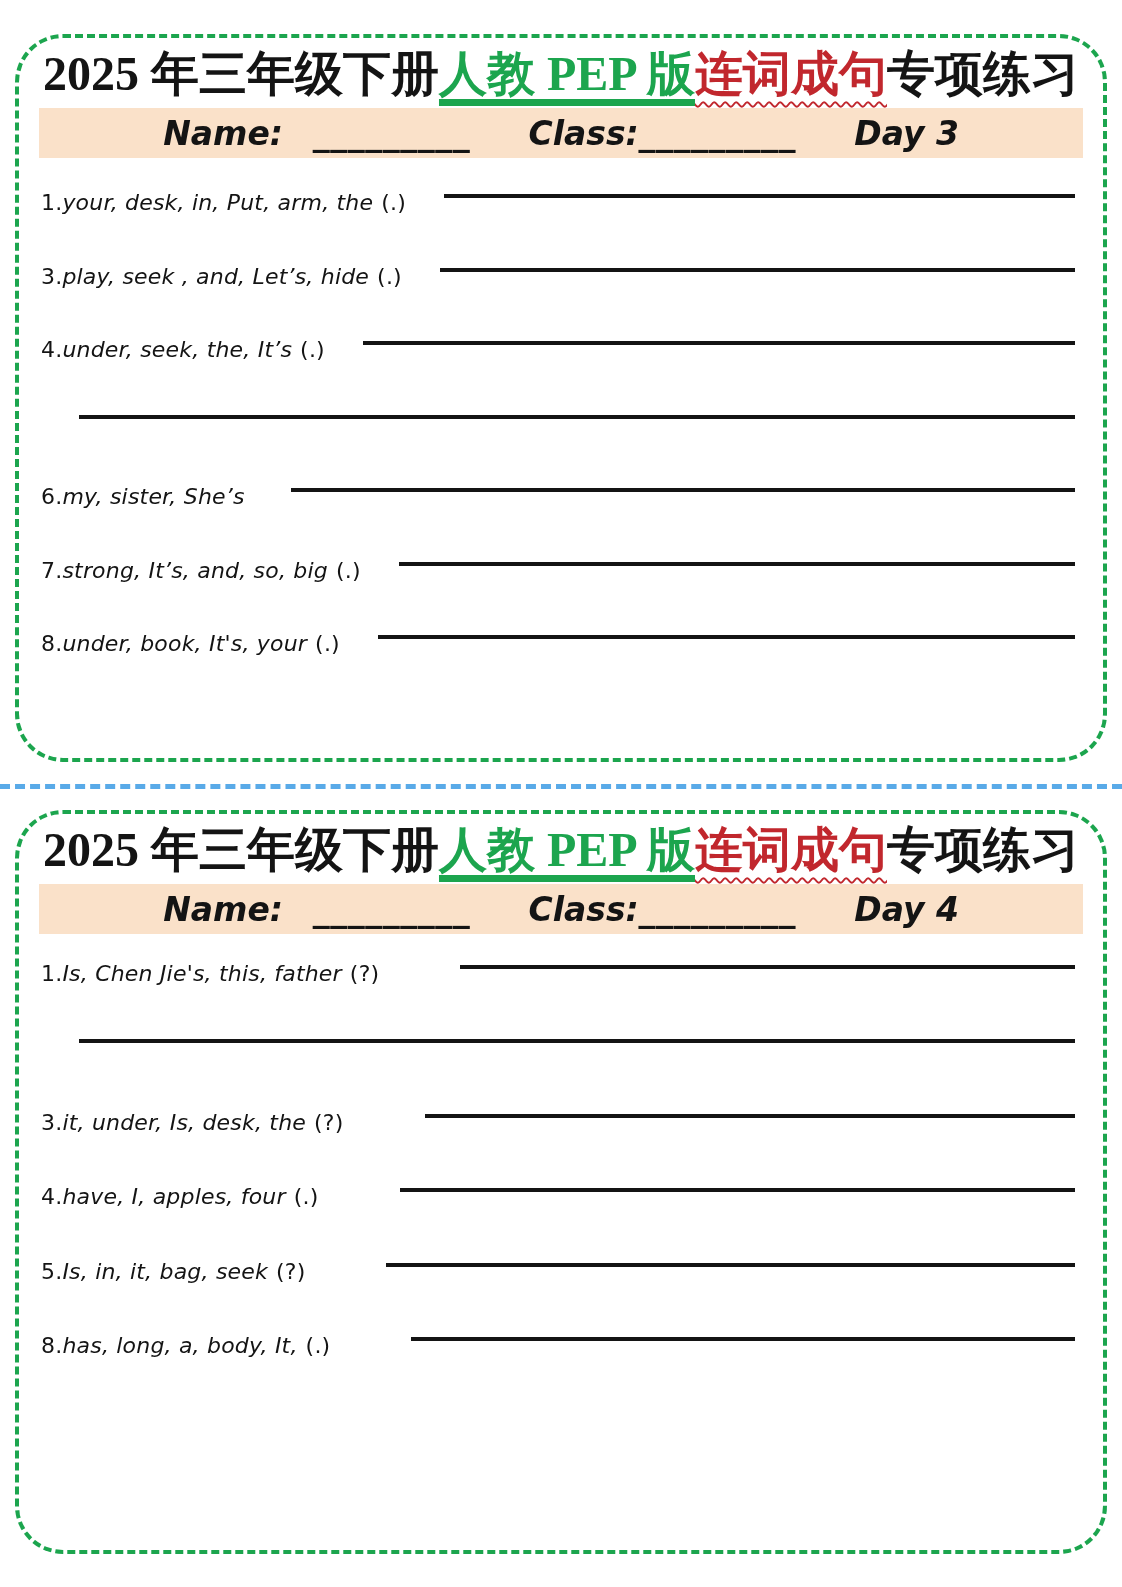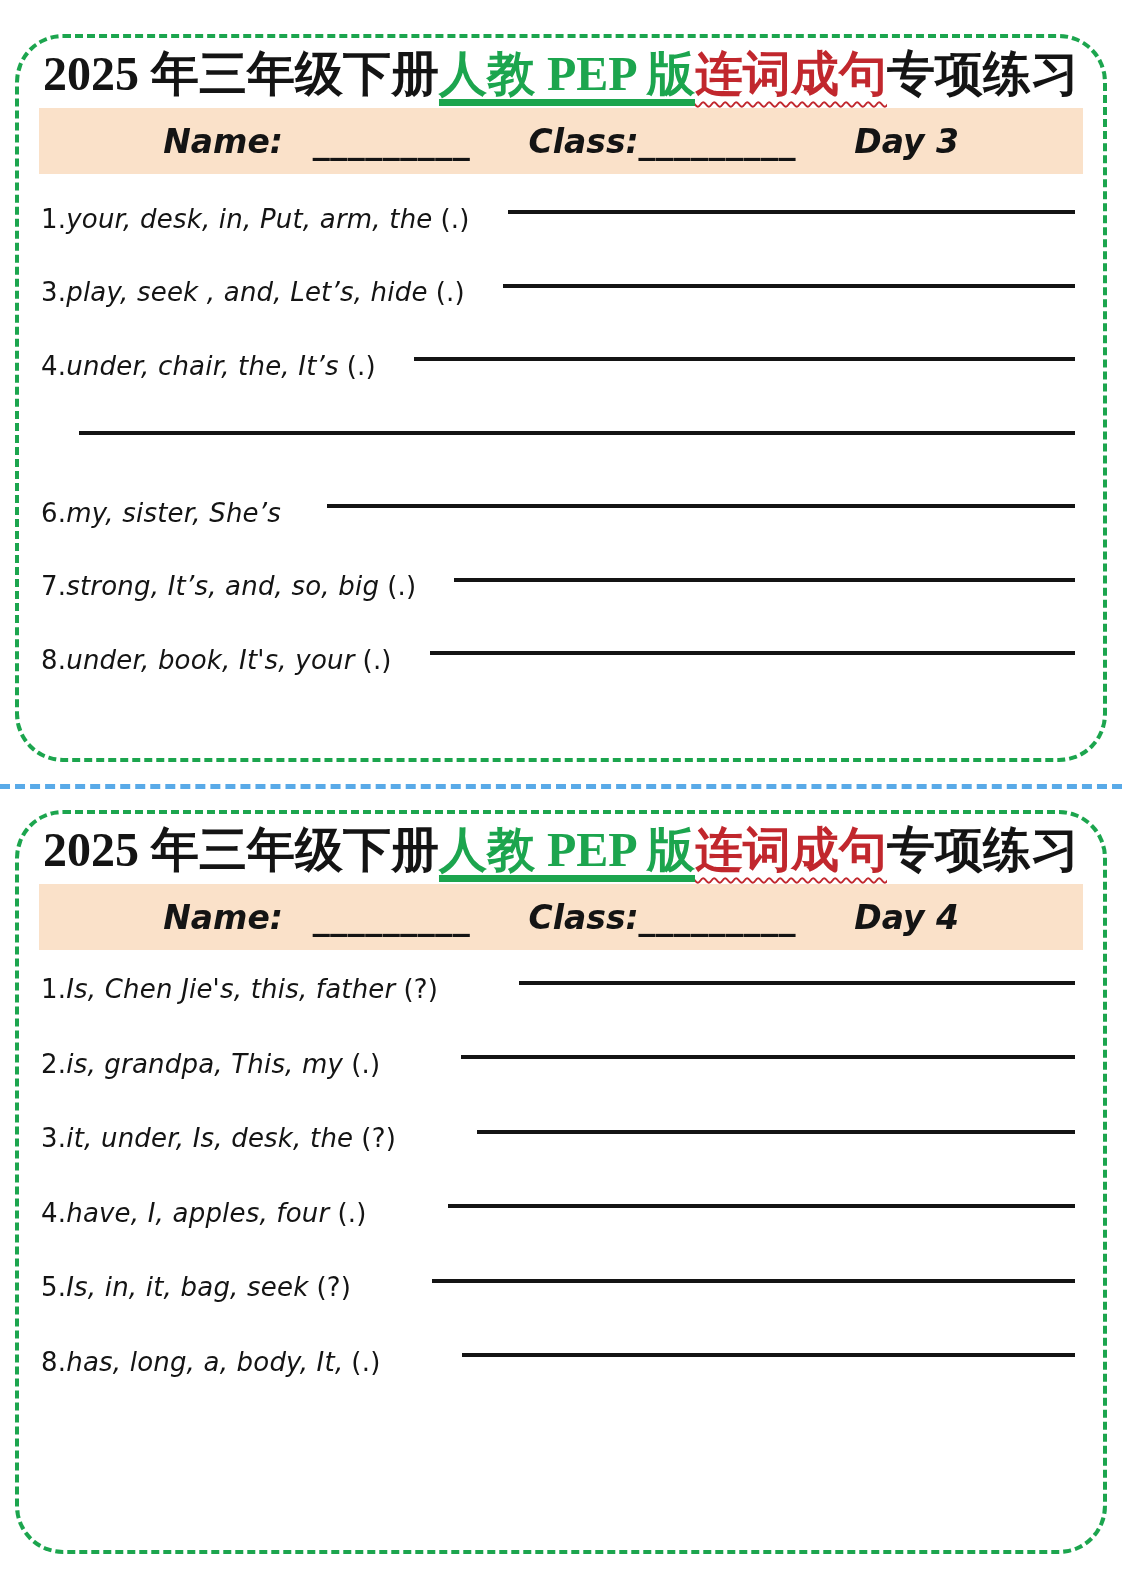--- a/index.html
+++ b/index.html
@@ -46,21 +46,21 @@
   .t-red{
     color:var(--red);
     text-decoration-line:underline;
     text-decoration-style:wavy;
     text-decoration-color:var(--red);
     text-decoration-thickness:2px;
     text-underline-offset:11px;
   }
   .band{
     margin:8px 20px 0;
-    height:66px;
+    height:50px;
     background:var(--band);
     display:flex;
     align-items:center;
     justify-content:center;
     gap:58px;
     font-style:italic;
     font-weight:700;
     font-size:33px;
     white-space:nowrap;
   }
@@ -70,21 +70,21 @@
   .rows{padding:8px 28px 0 22px;}
   .sheet2 .rows{padding-top:2px;}
   .row{
     display:flex;
     align-items:center;
     height:73.5px;
   }
   .sheet2 .row{height:74.5px;gap:43px;}
   .item-text{
     white-space:nowrap;
-    font-size:26px;
+    font-size:22px;
     letter-spacing:.2px;
   }
   .item-text .num{font-style:normal;}
   .item-text .words{font-style:italic;}
   .item-text .punct{font-style:normal;margin-left:8px;}
   .answer-line{
     flex:1;
     margin-left:38px;
     margin-bottom:13px;
     border-bottom:4px solid var(--ink);
@@ -118,21 +118,21 @@
   <div class="rows">
     <div class="row">
       <span class="item-text"><span class="num">1.</span><span class="words">your, desk, in, Put, arm, the</span><span class="punct">(.)</span></span>
       <span class="answer-line"></span>
     </div>
     <div class="row">
       <span class="item-text"><span class="num">3.</span><span class="words">play, seek , and, Let’s, hide</span><span class="punct">(.)</span></span>
       <span class="answer-line"></span>
     </div>
     <div class="row">
-      <span class="item-text"><span class="num">4.</span><span class="words">under, chair, the, It’s</span><span class="punct">(.)</span></span>
+      <span class="item-text"><span class="num">4.</span><span class="words">under, seek, the, It’s</span><span class="punct">(.)</span></span>
       <span class="answer-line"></span>
     </div>
     <div class="row">
       <span class="answer-line"></span>
     </div>
     <div class="row">
       <span class="item-text"><span class="num">6.</span><span class="words">my, sister, She’s</span><span class="punct"></span></span>
       <span class="answer-line"></span>
     </div>
     <div class="row">
@@ -162,21 +162,20 @@
       <span class="blankline">_________</span>
     </span>
     <span>Day 4</span>
   </div>
   <div class="rows">
     <div class="row">
       <span class="item-text"><span class="num">1.</span><span class="words">Is, Chen Jie's, this, father</span><span class="punct">(?)</span></span>
       <span class="answer-line"></span>
     </div>
     <div class="row">
-      <span class="item-text"><span class="num">2.</span><span class="words">is, grandpa, This, my</span><span class="punct">(.)</span></span>
       <span class="answer-line"></span>
     </div>
     <div class="row">
       <span class="item-text"><span class="num">3.</span><span class="words">it, under, Is, desk, the</span><span class="punct">(?)</span></span>
       <span class="answer-line"></span>
     </div>
     <div class="row">
       <span class="item-text"><span class="num">4.</span><span class="words">have, I, apples, four</span><span class="punct">(.)</span></span>
       <span class="answer-line"></span>
     </div>

